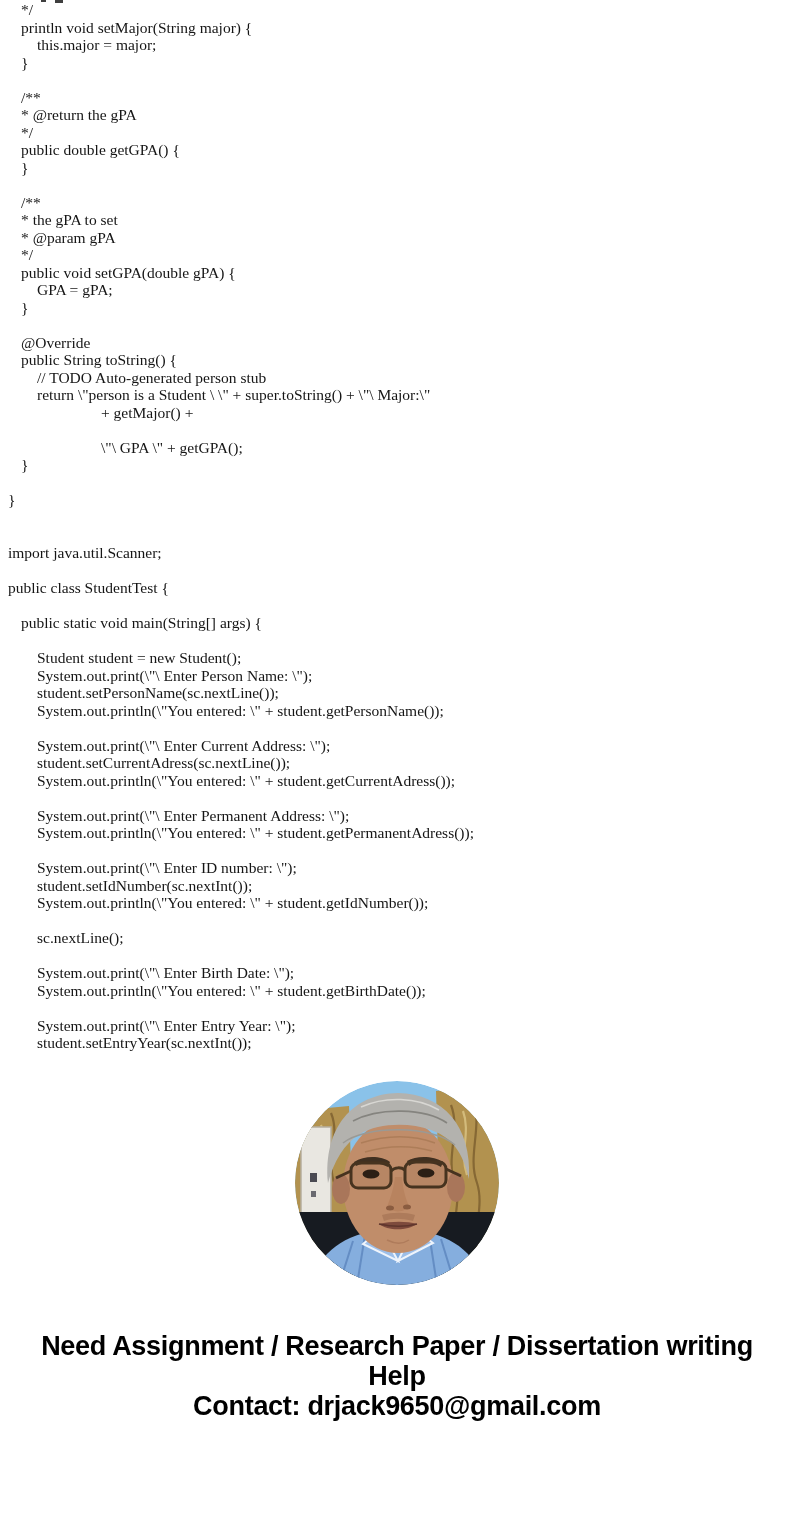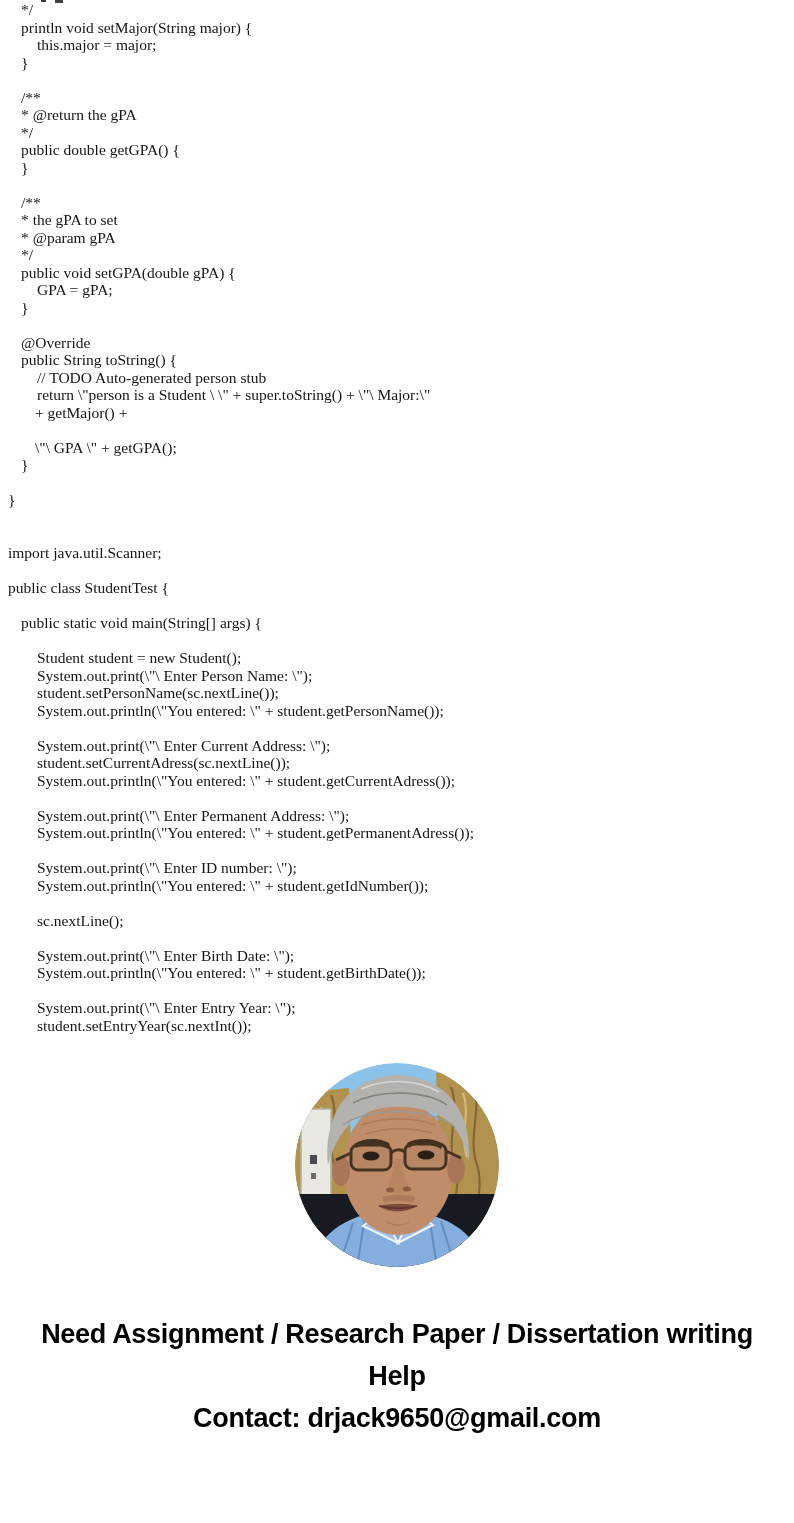--- a/index.html
+++ b/index.html
@@ -6,32 +6,32 @@
   body{
     width:794px;height:1523px;background:#ffffff;overflow:hidden;position:relative;
     font-family:"Liberation Serif","DejaVu Serif",serif;
   }
   
   #code{padding-top:1px;color:#151515;font-size:15.5px;}
   .line{height:17.53px;line-height:17.53px;white-space:pre;}
   .i0{padding-left:8px;}
   .i1{padding-left:21px;}
   .i2{padding-left:37px;}
-  .i3{padding-left:35px;}
+  .i3{padding-left:101px;}
   
   .artifact{position:absolute;top:0;height:2px;background:#3f3f3f;}
   #frag1{left:41px;width:5px;}
   #frag2{left:55px;width:8px;height:3px;}
   
   #avatar-wrap{width:204px;height:204px;margin:29px auto 0;border-radius:50%;overflow:hidden;}
   
   #footer{
     margin:46px auto 12px;max-width:748px;text-align:center;color:#000;
     font-family:"Liberation Sans","DejaVu Sans",sans-serif;
-    font-weight:700;font-size:27px;line-height:42px;letter-spacing:-0.3px;
+    font-weight:700;font-size:27px;line-height:30px;letter-spacing:-0.3px;
   }
 </style>
 </head>
 <body>
 
 <div class="artifact" id="frag1"></div>
 <div class="artifact" id="frag2"></div>
 
 <div id="code">
     <div class="line i1">*/</div>
@@ -77,20 +77,21 @@
     <div class="line i2">System.out.println(\"You entered: \" + student.getPersonName());</div>
     <div class="line i0">&nbsp;</div>
     <div class="line i2">System.out.print(\"\ Enter Current Address: \");</div>
     <div class="line i2">student.setCurrentAdress(sc.nextLine());</div>
     <div class="line i2">System.out.println(\"You entered: \" + student.getCurrentAdress());</div>
     <div class="line i0">&nbsp;</div>
     <div class="line i2">System.out.print(\"\ Enter Permanent Address: \");</div>
     <div class="line i2">System.out.println(\"You entered: \" + student.getPermanentAdress());</div>
     <div class="line i0">&nbsp;</div>
     <div class="line i2">System.out.print(\"\ Enter ID number: \");</div>
+    <div class="line i2">student.setIdNumber(sc.nextInt());</div>
     <div class="line i2">System.out.println(\"You entered: \" + student.getIdNumber());</div>
     <div class="line i0">&nbsp;</div>
     <div class="line i2">sc.nextLine();</div>
     <div class="line i0">&nbsp;</div>
     <div class="line i2">System.out.print(\"\ Enter Birth Date: \");</div>
     <div class="line i2">System.out.println(\"You entered: \" + student.getBirthDate());</div>
     <div class="line i0">&nbsp;</div>
     <div class="line i2">System.out.print(\"\ Enter Entry Year: \");</div>
     <div class="line i2">student.setEntryYear(sc.nextInt());</div>
   </div>

